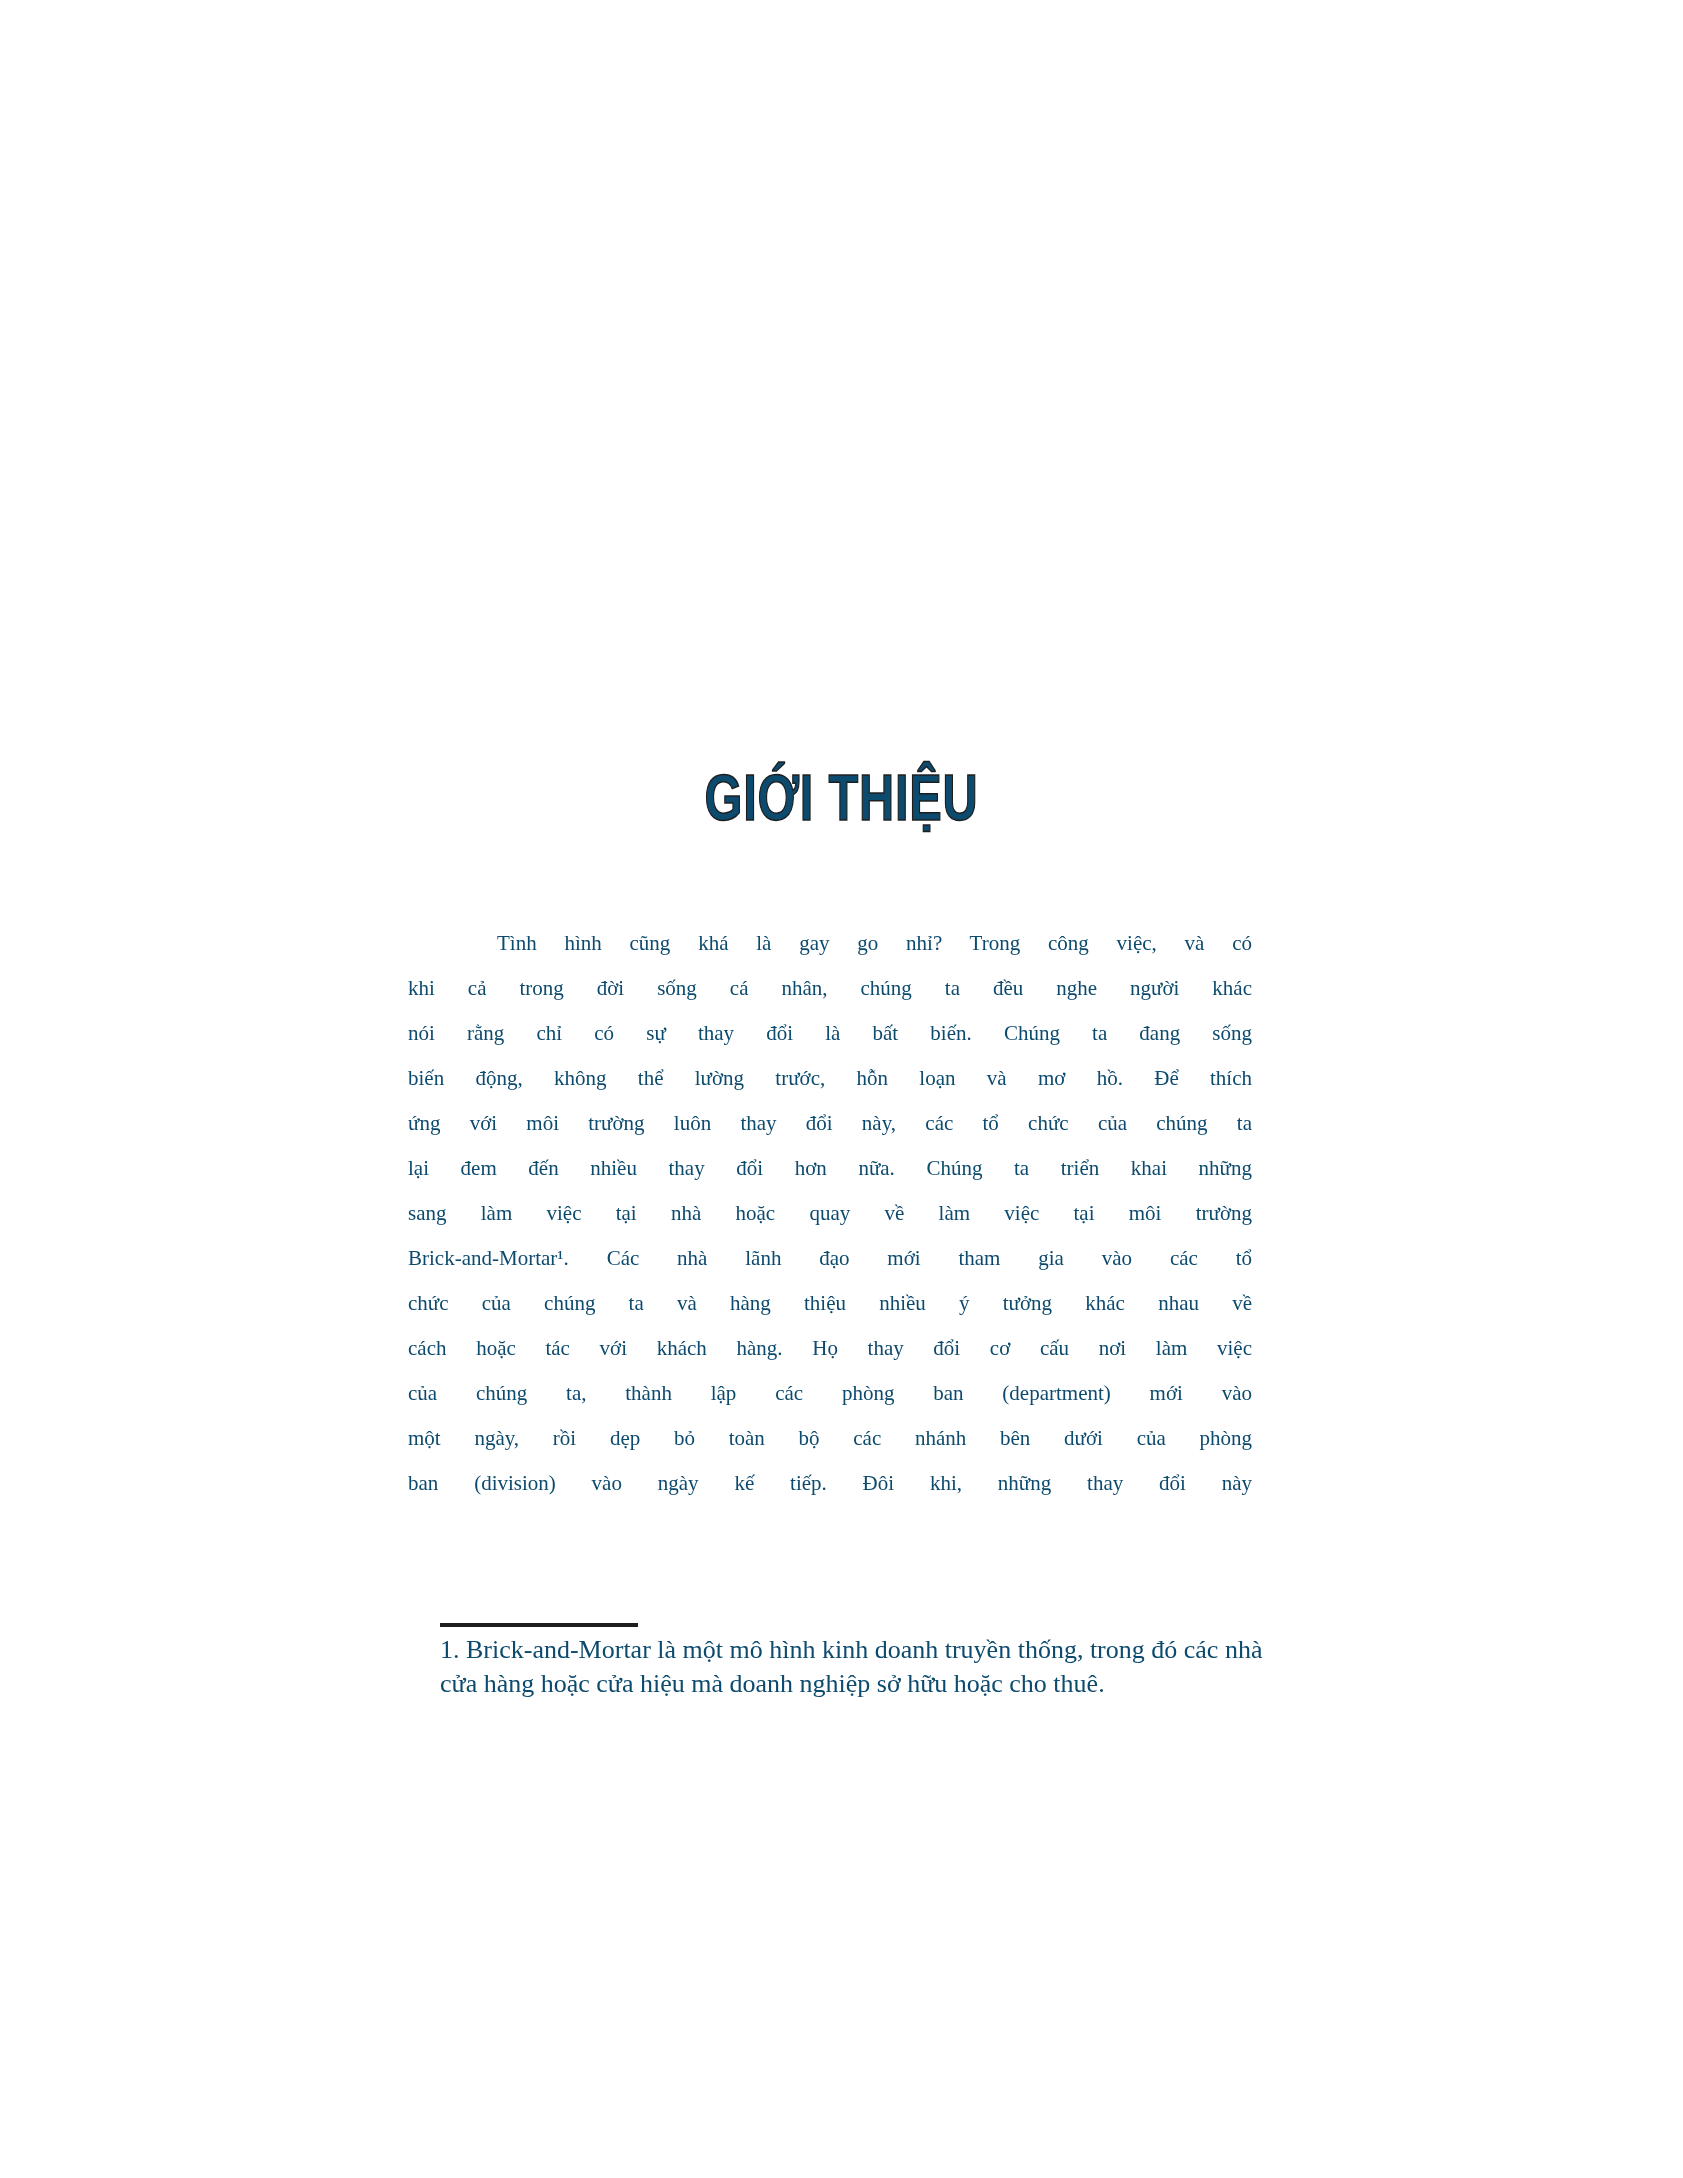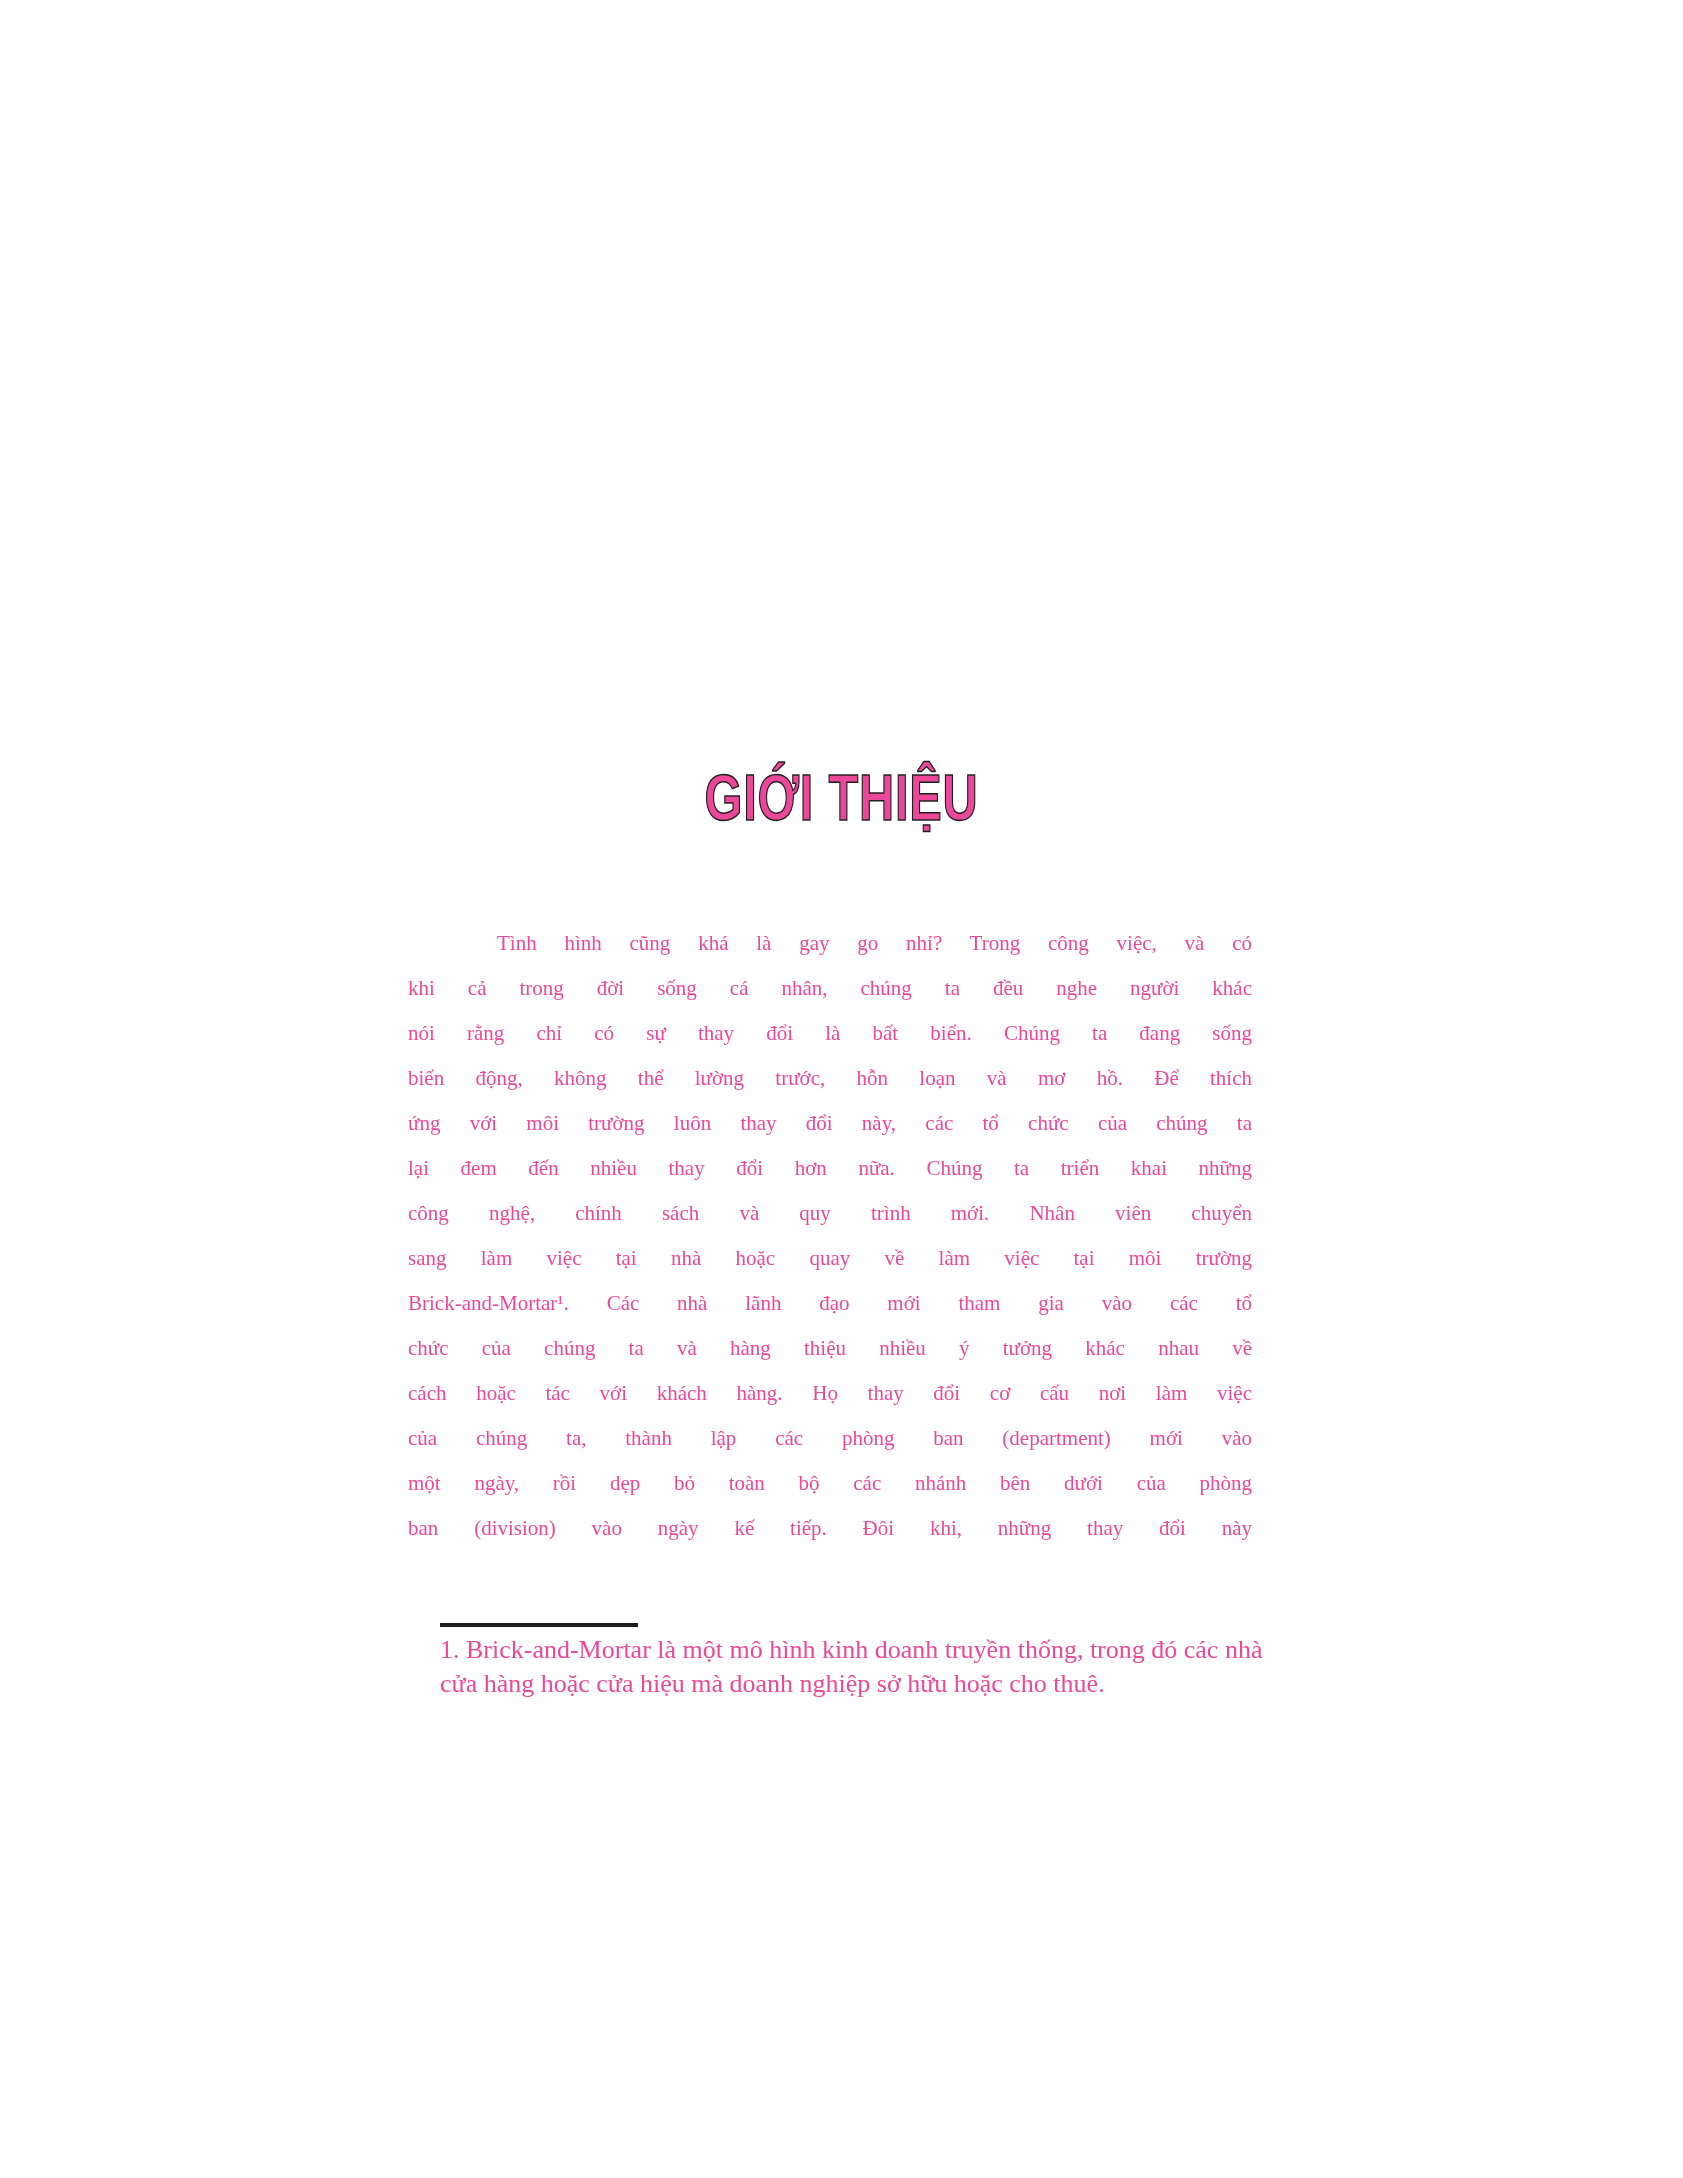--- a/index.html
+++ b/index.html
@@ -5,21 +5,21 @@
   html, body {
     margin: 0;
     padding: 0;
     background: #ffffff;
   }
   .page {
     position: relative;
     width: 1683px;
     height: 1719px;
     background: #ffffff;
-    color: #ec4899;
+    color: #0c4a6e;
     font-family: "Liberation Serif", serif;
     overflow: hidden;
   }
   .chapter-title {
     position: absolute;
     top: 763px;
     left: 0;
     width: 1683px;
     margin: 0;
     text-align: center;
@@ -91,21 +91,20 @@
 
   <h1 class="chapter-title">GIỚI THIỆU</h1>
 
   <div class="body-block">
     <div class="body-line first">Tình hình cũng khá là gay go nhỉ? Trong công việc, và có</div>
     <div class="body-line">khi cả trong đời sống cá nhân, chúng ta đều nghe người khác</div>
     <div class="body-line">nói rằng chỉ có sự thay đổi là bất biến. Chúng ta đang sống</div>
     <div class="body-line">biến động, không thể lường trước, hỗn loạn và mơ hồ. Để thích</div>
     <div class="body-line">ứng với môi trường luôn thay đổi này, các tổ chức của chúng ta</div>
     <div class="body-line">lại đem đến nhiều thay đổi hơn nữa. Chúng ta triển khai những</div>
-    <div class="body-line">công nghệ, chính sách và quy trình mới. Nhân viên chuyển</div>
     <div class="body-line">sang làm việc tại nhà hoặc quay về làm việc tại môi trường</div>
     <div class="body-line">Brick-and-Mortar¹. Các nhà lãnh đạo mới tham gia vào các tổ</div>
     <div class="body-line">chức của chúng ta và hàng thiệu nhiều ý tưởng khác nhau về</div>
     <div class="body-line">cách hoặc tác với khách hàng. Họ thay đổi cơ cấu nơi làm việc</div>
     <div class="body-line">của chúng ta, thành lập các phòng ban (department) mới vào</div>
     <div class="body-line">một ngày, rồi dẹp bỏ toàn bộ các nhánh bên dưới của phòng</div>
     <div class="body-line">ban (division) vào ngày kế tiếp. Đôi khi, những thay đổi này</div>
   </div>
 
   <div class="footnote-rule"></div>

